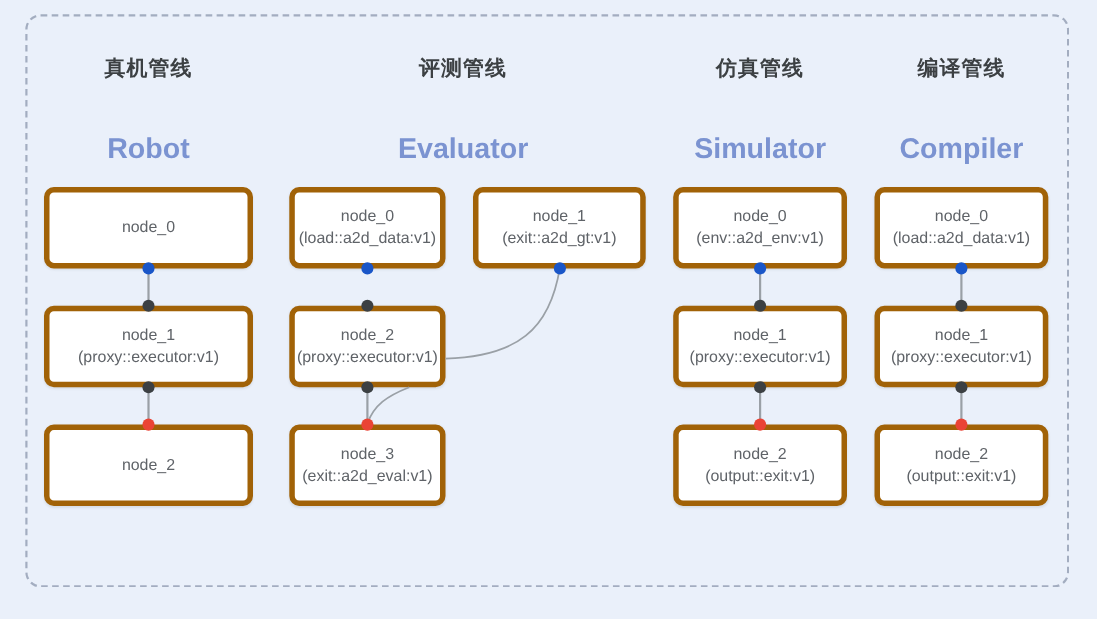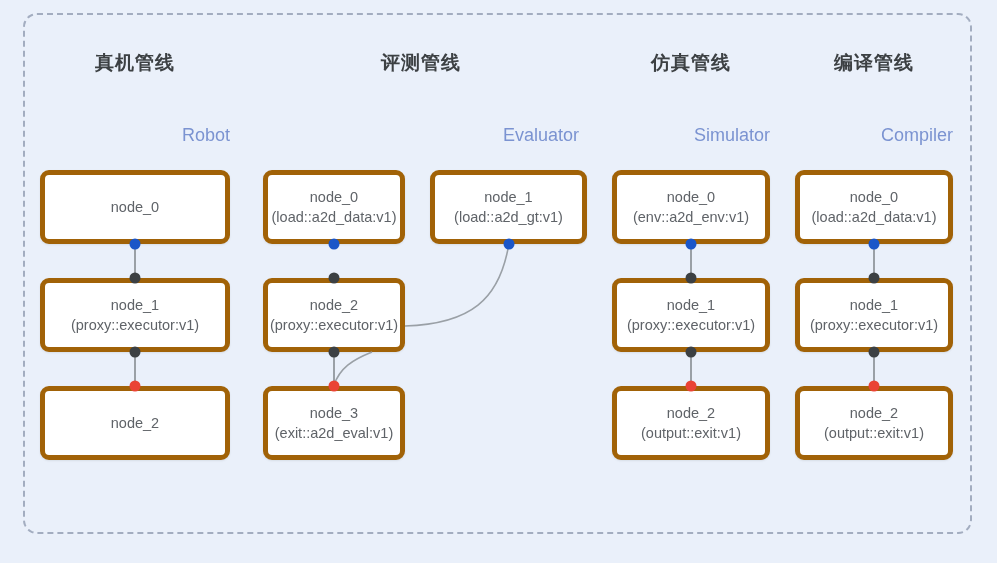--- a/index.html
+++ b/index.html
@@ -41,26 +41,27 @@
     font-weight: bold;
     color: #3c4043;
     text-align: center;
     letter-spacing: 1px;
     line-height: 26px;
     white-space: nowrap;
   }
   .col-subtitle {
     position: absolute;
     top: 72px;
-    font-size: 18px;
+    font-size: 26px;
     color: #7b93d1;
-    text-align: right;
+    text-align: center;
     line-height: 26px;
     white-space: nowrap;
     width: 100%;
+    font-weight: bold;
   }
   
   .node {
     position: absolute;
     background: #ffffff;
     border: 5px solid #a16207;
     border-radius: 9px;
     box-shadow: 0 1px 2px rgba(60,64,67,0.10);
     box-sizing: border-box;
     display: flex;
@@ -145,21 +146,21 @@
       <div class="column" style="left: 263px; width: 316px;">
         <div class="col-title">评测管线</div>
         <div class="col-subtitle">Evaluator</div>
       </div>
       <div class="node" style="left: 263px; top: 170px; width: 142px; height: 74px;">
         <div class="node-title">node_0</div>
         <div class="node-sub">(load::a2d_data:v1)</div>
       </div>
       <div class="node" style="left: 430px; top: 170px; width: 157px; height: 74px;">
         <div class="node-title">node_1</div>
-        <div class="node-sub">(load::a2d_gt:v1)</div>
+        <div class="node-sub">(exit::a2d_gt:v1)</div>
       </div>
       <div class="node" style="left: 263px; top: 278px; width: 142px; height: 74px;">
         <div class="node-title">node_2</div>
         <div class="node-sub">(proxy::executor:v1)</div>
       </div>
       <div class="vconn" style="left: 334px; top: 352px; height: 34px;"></div>
       <div class="node" style="left: 263px; top: 386px; width: 142px; height: 74px;">
         <div class="node-title">node_3</div>
         <div class="node-sub">(exit::a2d_eval:v1)</div>
       </div>

